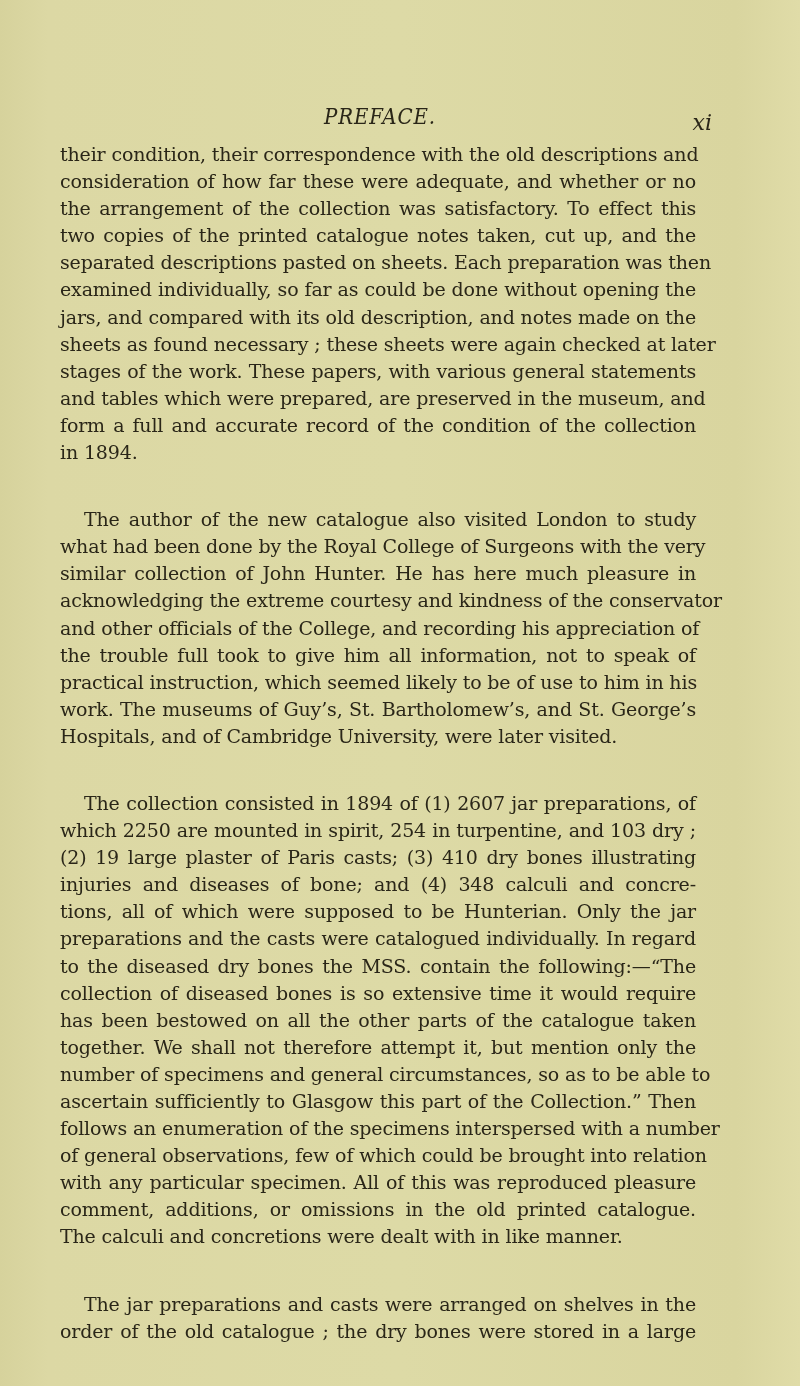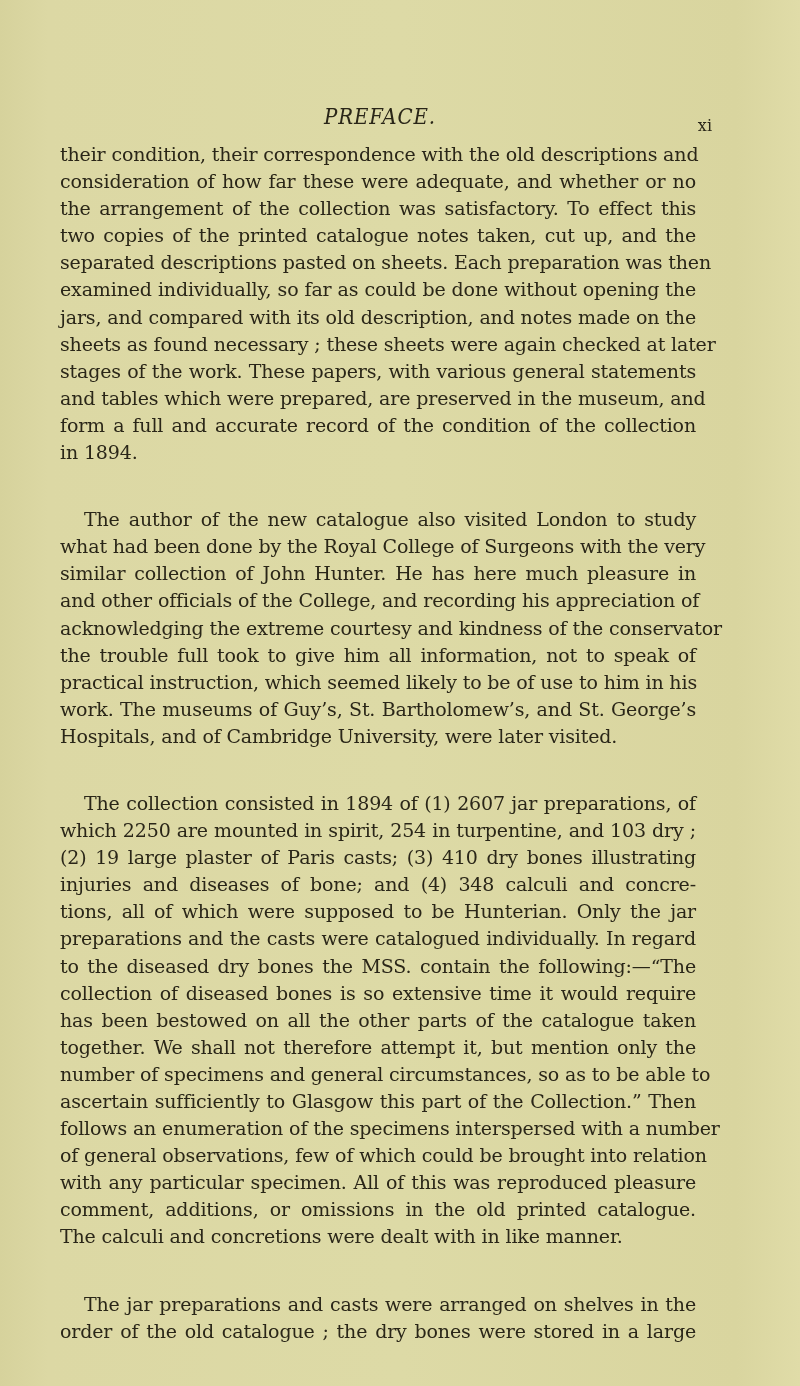--- a/index.html
+++ b/index.html
@@ -33,22 +33,23 @@
       text-align: center;
       font-style: italic;
       font-size: 22px;
       letter-spacing: 1px;
       top: 0;
       transform: scaleX(0.9);
     }
     .folio {
       position: absolute;
       right: -12px;
-      top: 12px;
-      font-size: 16px;
+      top: 6px;
+      font-size: 22px;
+      font-style: italic;
     }
     .body-text {
       position: absolute;
       top: 141px;
       left: 60px;
       width: 636px;
     }
     .line {
       height: 27.1px;
       line-height: 27.1px;
@@ -84,22 +85,22 @@
       <div class="line">examined individually, so far as could be done without opening the</div>
       <div class="line">jars, and compared with its old description, and notes made on the</div>
       <div class="line">sheets as found necessary ; these sheets were again checked at later</div>
       <div class="line">stages of the work.  These papers, with various general statements</div>
       <div class="line">and tables which were prepared, are preserved in the museum, and</div>
       <div class="line">form a full and accurate record of the condition of the collection</div>
       <div class="line last">in 1894.</div>
       <div class="line indent">The author of the new catalogue also visited London to study</div>
       <div class="line">what had been done by the Royal College of Surgeons with the very</div>
       <div class="line">similar collection of John Hunter.  He has here much pleasure in</div>
+      <div class="line">acknowledging the extreme courtesy and kindness of the conservator</div>
       <div class="line">and other officials of the College, and recording his appreciation of</div>
-      <div class="line">acknowledging the extreme courtesy and kindness of the conservator</div>
       <div class="line">the trouble full took to give him all information, not to speak of</div>
       <div class="line">practical instruction, which seemed likely to be of use to him in his</div>
       <div class="line">work.  The museums of Guy’s, St. Bartholomew’s, and St. George’s</div>
       <div class="line last">Hospitals, and of Cambridge University, were later visited.</div>
       <div class="line indent">The collection consisted in 1894 of (1) 2607 jar preparations, of</div>
       <div class="line">which 2250 are mounted in spirit, 254 in turpentine, and 103 dry ;</div>
       <div class="line">(2) 19 large plaster of Paris casts; (3) 410 dry bones illustrating</div>
       <div class="line">injuries and diseases of bone; and (4) 348 calculi and concre-</div>
       <div class="line">tions, all of which were supposed to be Hunterian.  Only the jar</div>
       <div class="line">preparations and the casts were catalogued individually.  In regard</div>

